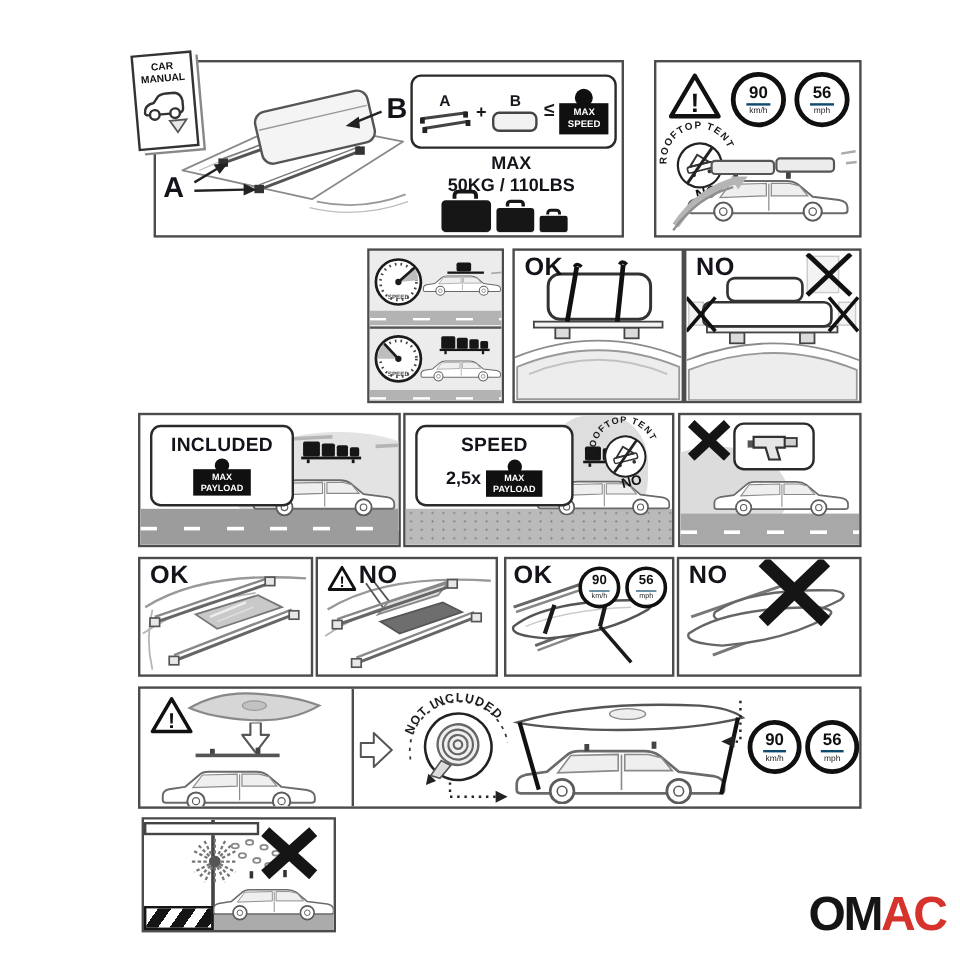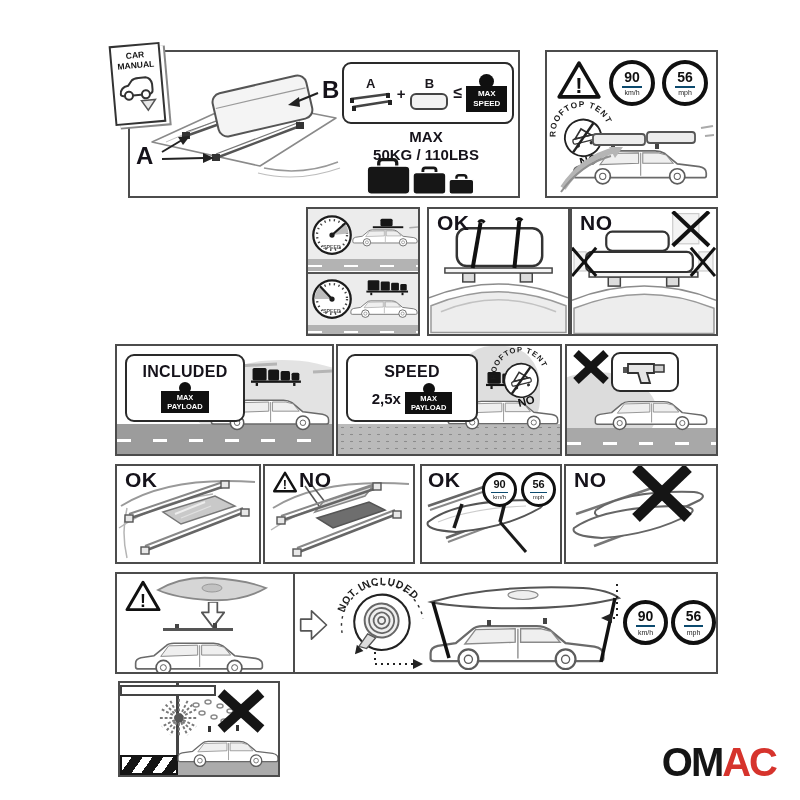--- a/index.html
+++ b/index.html
@@ -29,21 +29,21 @@
   .road{position:absolute;left:0;right:0;bottom:0;background:#9c9c9c;}
   .dashline{position:absolute;height:3px;background:repeating-linear-gradient(90deg,#fff 0 14px,rgba(0,0,0,0) 14px 36px);}
   .grass{position:absolute;left:0;right:0;bottom:0;background-color:#bababa;
          background-image:radial-gradient(#8c8c8c 1px,rgba(0,0,0,0) 1.3px);background-size:9px 7px;}
   .hazard{position:absolute;border:2px solid #151515;
           background:repeating-linear-gradient(125deg,#fff 0 8px,#151515 8px 17px);box-sizing:border-box;}
   .badge-manual{position:absolute;left:112px;top:44px;width:47px;height:76px;background:#fff;
      border:2px solid #333;transform:rotate(-5deg);z-index:9;text-align:center;
      box-shadow:4px 3px 0 -1px #fff,5px 4px 0 0 #888;}
   .badge-manual .bm-t{display:block;font-size:8.5px;font-weight:800;line-height:1.15;margin-top:5px;color:#111;}
-  .logo{position:absolute;right:24px;bottom:15px;font-size:40px;font-weight:900;
+  .logo{position:absolute;right:12px;bottom:15px;font-size:40px;font-weight:900;
         letter-spacing:-2px;color:#151515;}
   .logo .ac{color:#d6332c;}
   svg{display:block;}
   .abs{position:absolute;}
   .mult{font-weight:800;font-size:15px;margin-right:4px;color:#15121a;}
   .fb-row{display:flex;align-items:center;margin-top:2px;}
 </style>
 </head>
 <body>
 

